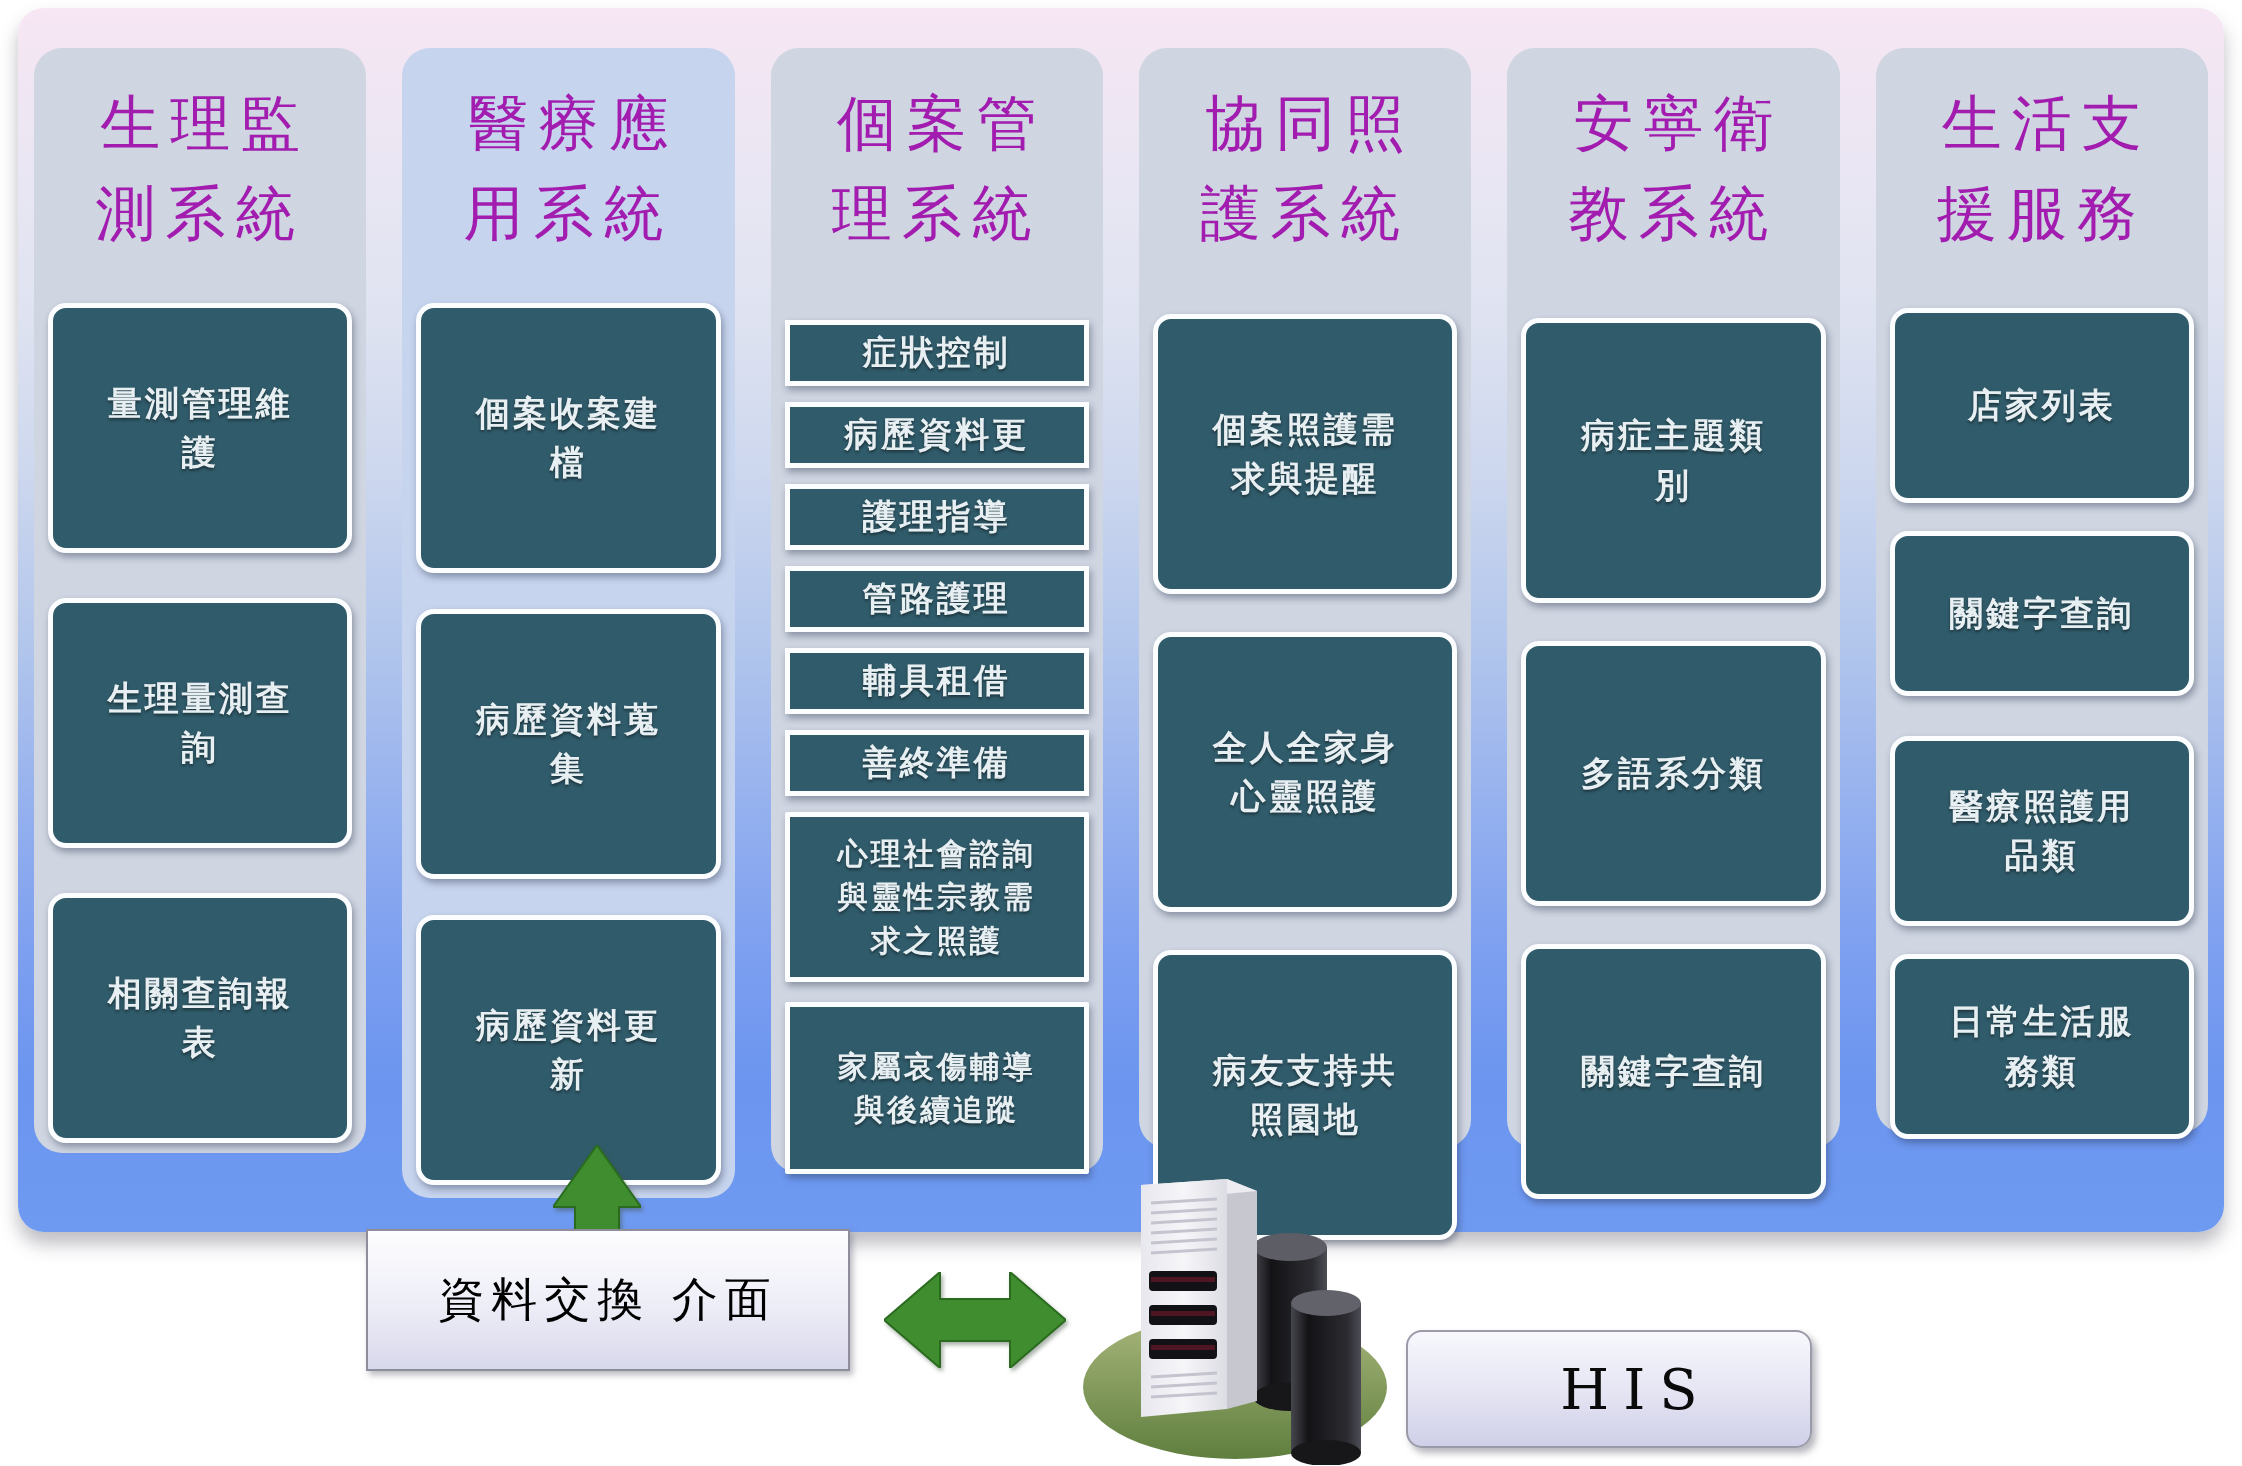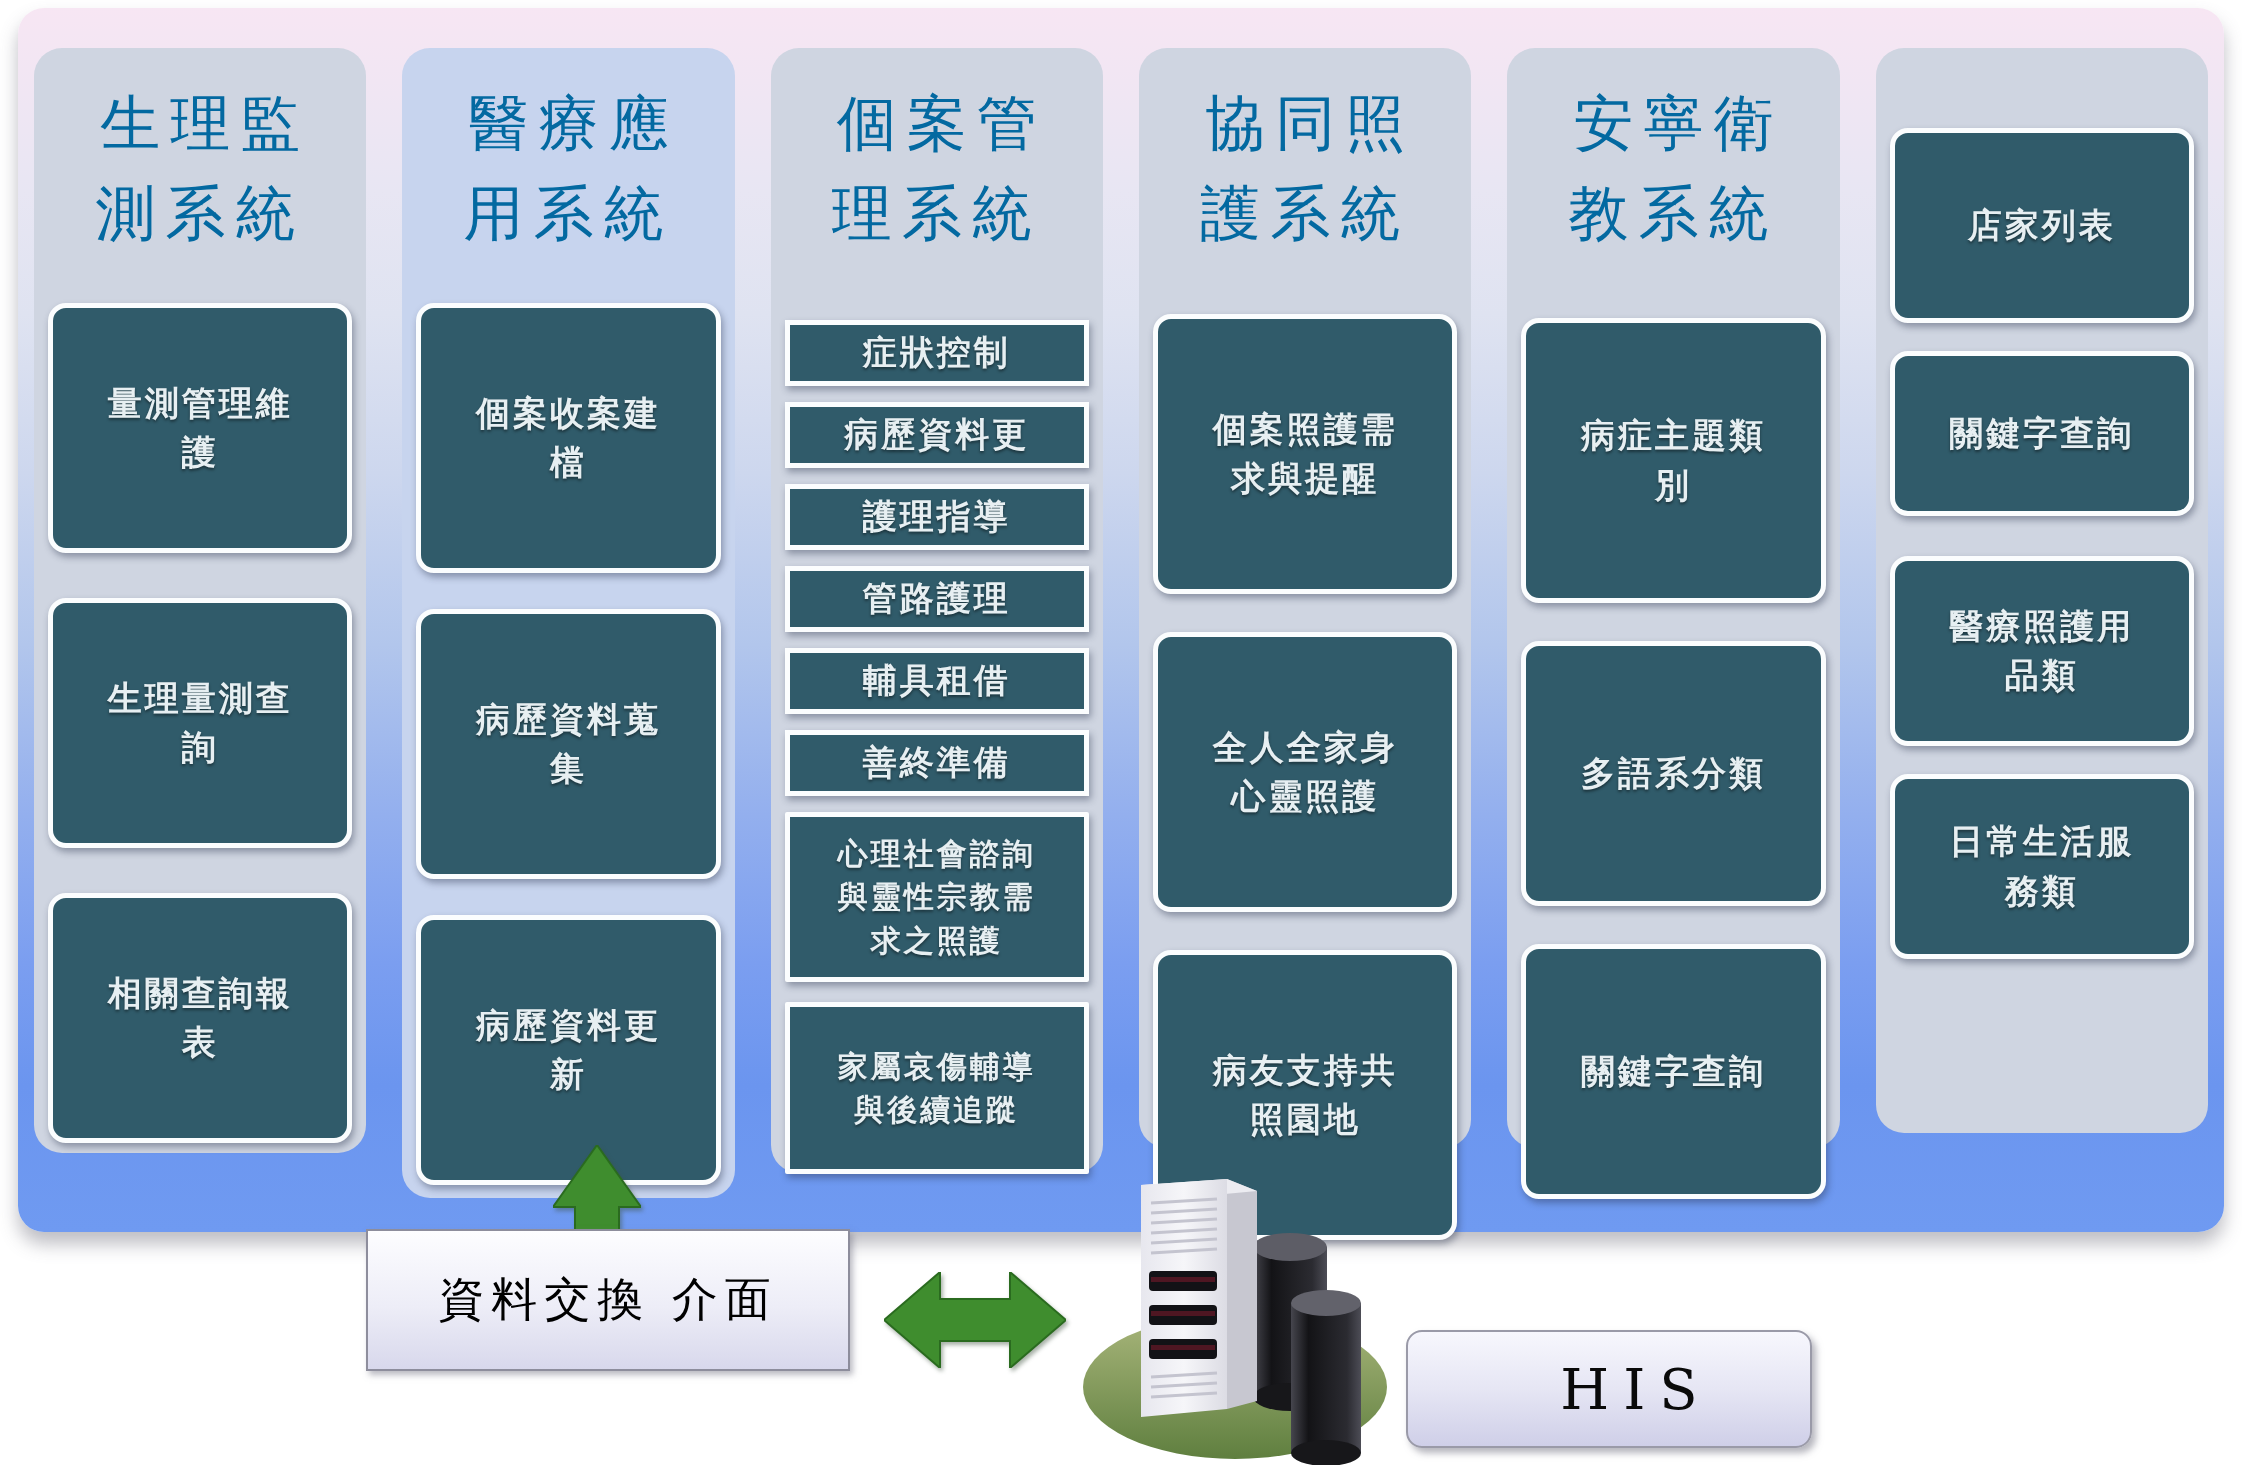--- a/index.html
+++ b/index.html
@@ -23,21 +23,21 @@
     position:absolute;left:34px;right:34px;top:48px;
     display:flex;gap:36px;align-items:flex-start;
   }
   .col{
     flex:1 1 0;border-radius:28px;background:#cfd5e1;
     padding:30px 14px 0;box-sizing:border-box;position:relative;
   }
   .col.tint-blue{background:#c7d4ee;}
   .col-title{
     margin:0;text-align:center;white-space:pre-line;
-    font-size:60px;line-height:1.5;font-weight:500;color:#0369a1;
+    font-size:60px;line-height:1.5;font-weight:500;color:#a21caf;
     letter-spacing:10px;text-indent:10px;
   }
   .boxes{display:flex;flex-direction:column;}
   .box{
     background:#305b6a;border:5px solid #fbfdfe;border-radius:18px;
     box-shadow:2px 4px 7px rgba(35,45,70,.4);
     display:flex;align-items:center;justify-content:center;
     text-align:center;white-space:pre-line;
     color:#e7eff2;font-size:34px;line-height:1.45;font-weight:600;
     letter-spacing:3px;text-shadow:0 2px 3px rgba(0,0,0,.45);
@@ -135,20 +135,22 @@
 教系統</h2>
     <div class="boxes" style="margin-top:60px;gap:38px">
       <div class="box" style="height:285px">病症主題類
 別</div>
       <div class="box" style="height:265px">多語系分類</div>
       <div class="box" style="height:255px">關鍵字查詢</div>
     </div>
   </section>
 
   <section class="col" style="height:1085px">
+    <h2 class="col-title">生活支
+援服務</h2>
     <div class="boxes" style="margin-top:50px;gap:28px">
       <div class="box" style="height:195px">店家列表</div>
       <div class="box" style="height:165px">關鍵字查詢</div>
       <div class="box" style="height:190px;margin-top:12px">醫療照護用
 品類</div>
       <div class="box" style="height:185px">日常生活服
 務類</div>
     </div>
   </section>
 

